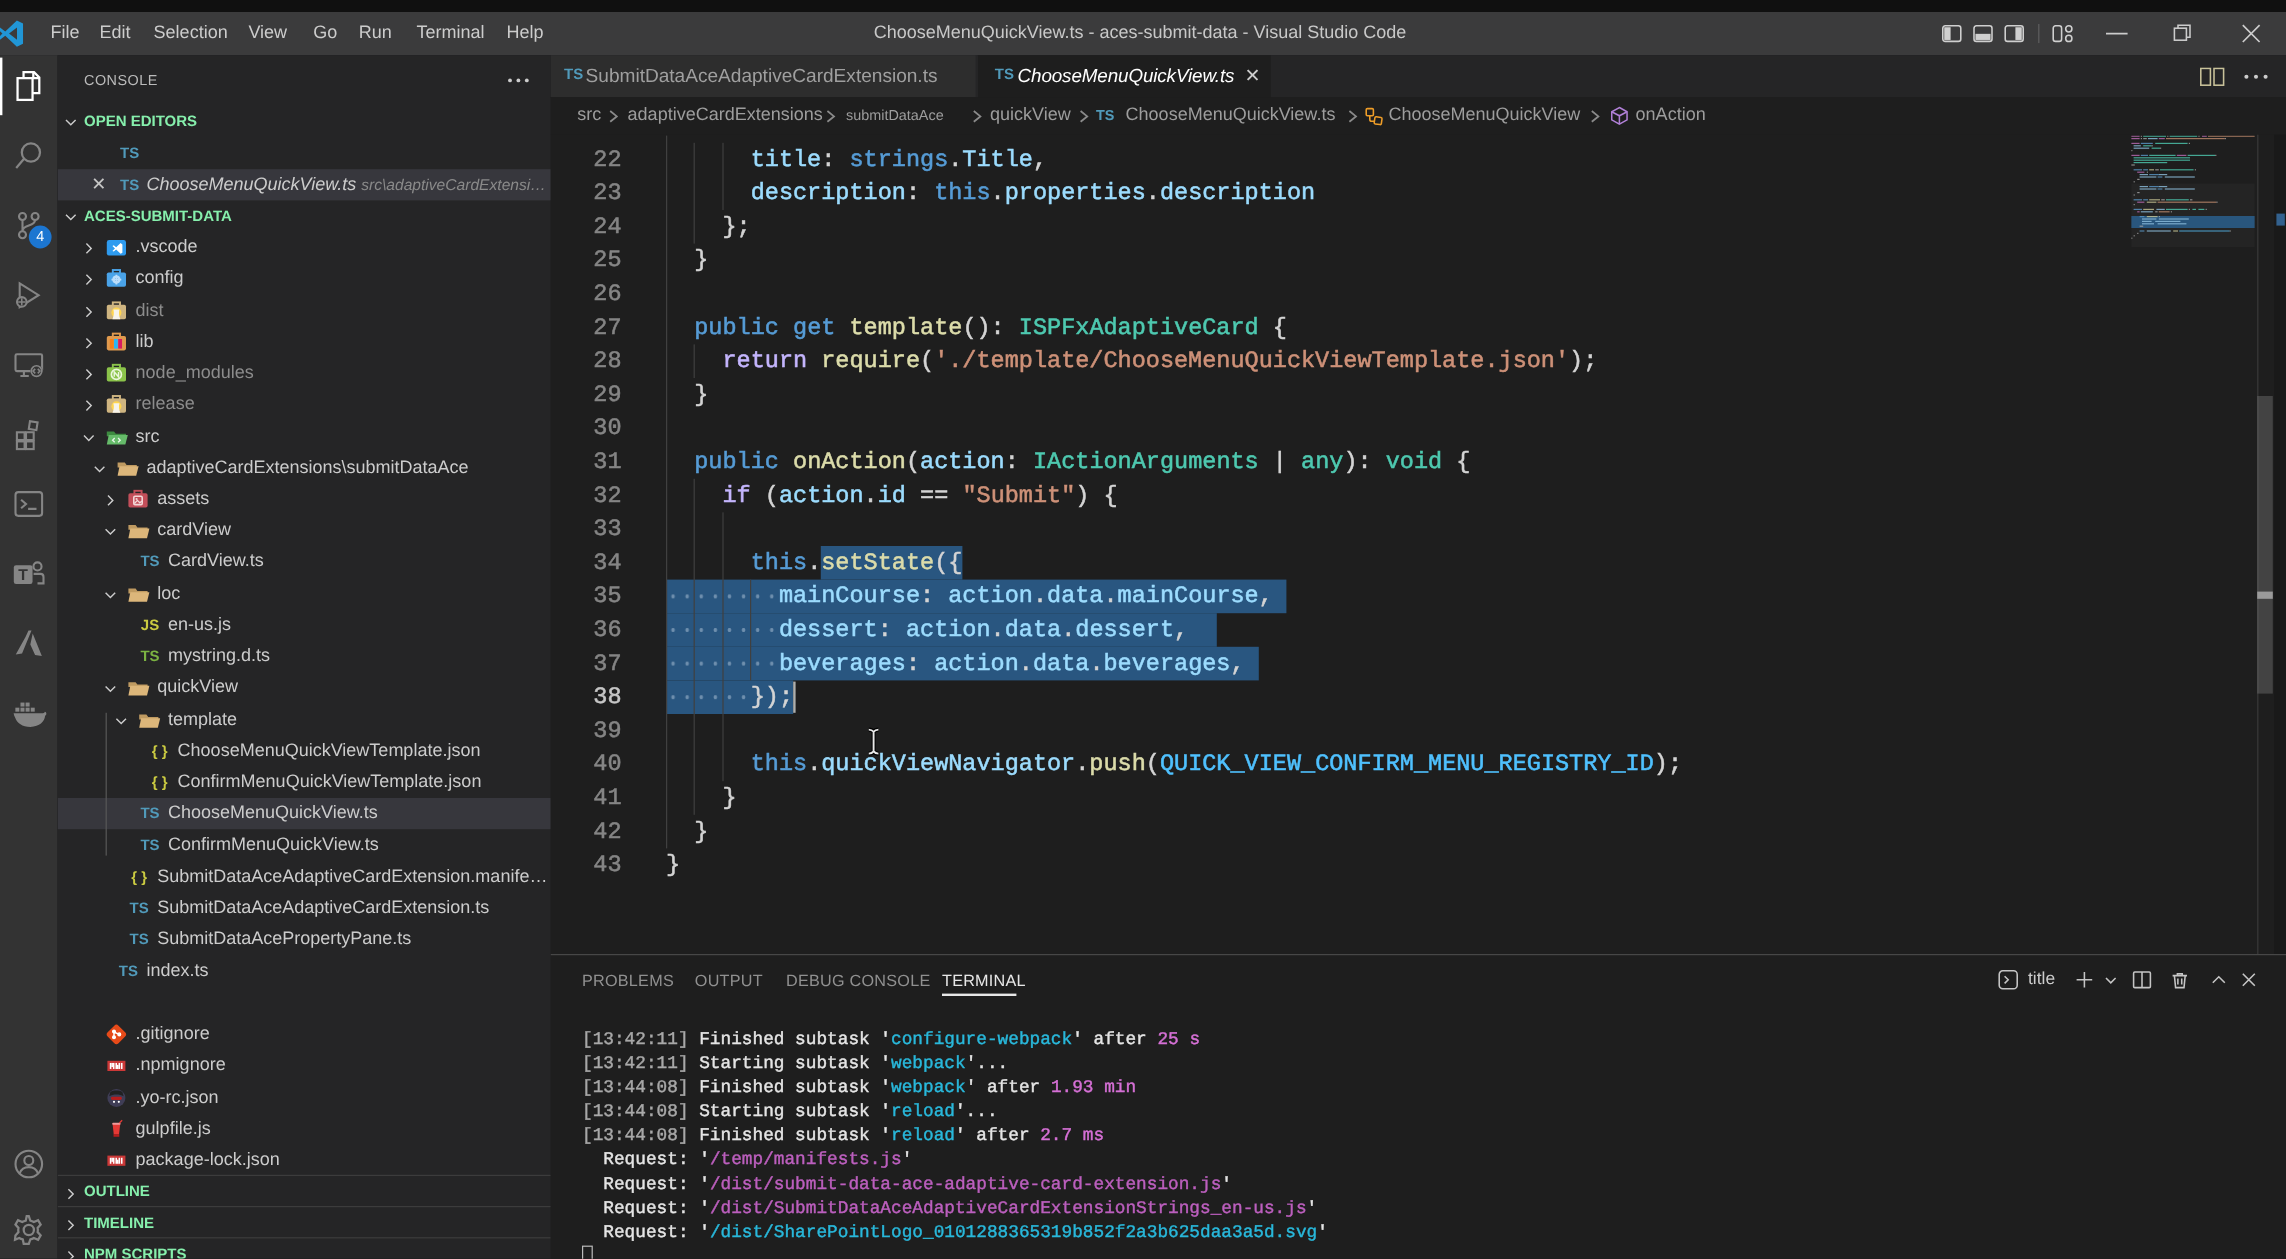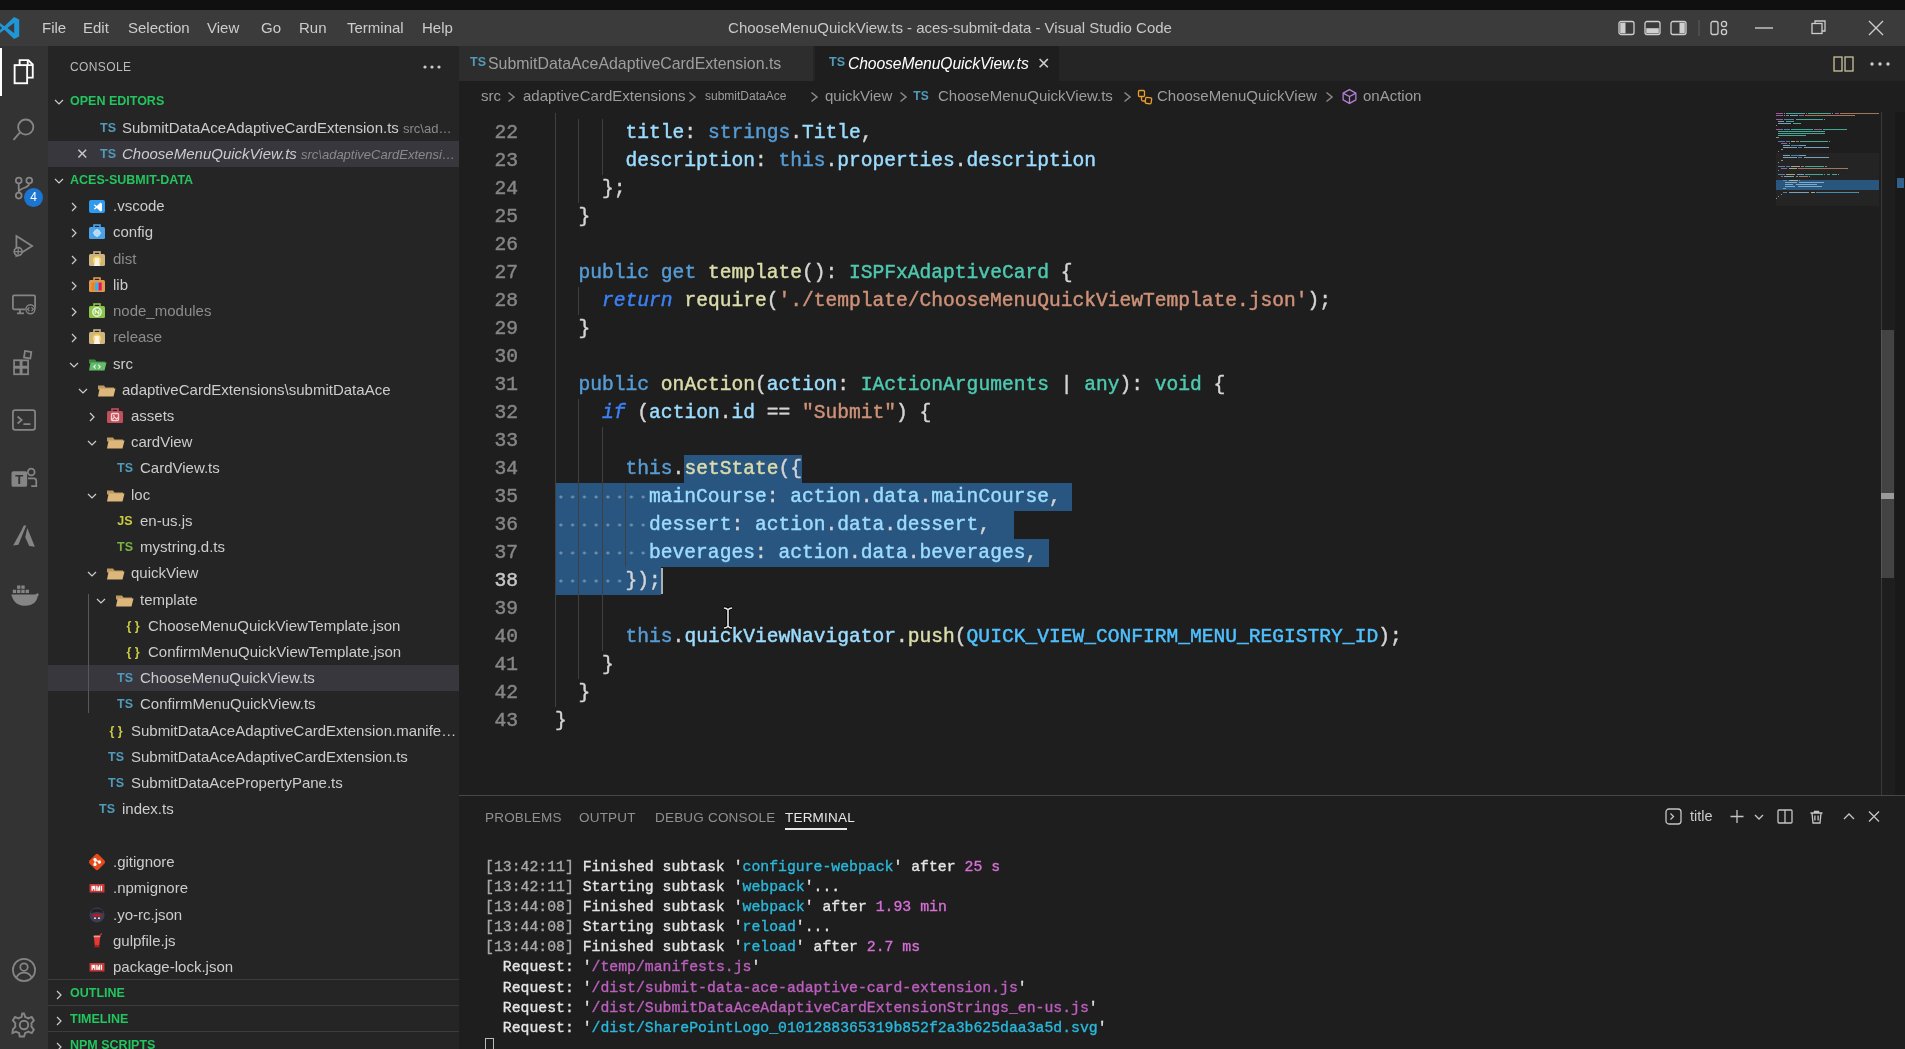--- a/index.html
+++ b/index.html
@@ -8,41 +8,41 @@
 .abs { position:absolute; }
 #stage { position:relative; width:1905px; height:1049px; overflow:hidden; }
 #topstrip { left:0; top:0; width:1905px; height:10px; background:#101010; }
 #titlebar { left:0; top:10px; width:1905px; height:36px; background:#3b3b3c; }
 .menuitem { position:absolute; top:0; height:36px; line-height:36px; color:#cccccc; font-size:15px; }
 #wintitle { position:absolute; top:0; left:650px; width:600px; height:36px; line-height:36px;
   text-align:center; color:#c8c8c8; font-size:15px; }
 #activitybar { left:0; top:46px; width:48px; height:1003px; background:#333333; }
 .act { position:absolute; left:0; width:48px; height:48px; display:flex; align-items:center; justify-content:center; }
 #sidebar { left:48px; top:46px; width:411px; height:1003px; background:#252526; overflow:hidden; }
-.sbhead { position:absolute; left:0; width:411px; height:26px; color:#22c55e;text-align:right; }
+.sbhead { position:absolute; left:0; width:411px; height:26px; color:#86efac;text-align:right; }
 .row { position:absolute; left:0; width:411px; height:26px; }
 .rowsel { background:#37373d; }
 .chev { position:absolute; top:7px; width:12px; height:12px; }
 .lbl { position:absolute; top:0; height:26px; line-height:26px; font-size:15px; color:#cccccc; white-space:pre; }
 .lblgrey { color:#8c8c8c; }
 .desc { color:#8a8a8a; font-size:13px; }
 .ficon { position:absolute; top:3px; width:20px; height:20px; }
 .ticon { width:22px; height:16px; font-weight:bold; font-size:12.5px; text-align:center; line-height:16px; white-space:nowrap; }
 #tabbar { left:459px; top:46px; width:1446px; height:35px; background:#252526; }
 .tab { position:absolute; top:0; height:35px; }
 #breadcrumb { left:459px; top:81px; width:1446px; height:31px; background:#1e1e1e; color:#9d9d9d; font-size:15px; }
 .bc { position:absolute; top:0; height:31px; line-height:30px; white-space:pre; }
 #editor { left:459px; top:112px; width:1446px; height:683px; background:#1e1e1e; overflow:hidden; }
 #gutter { position:absolute; left:0px; top:7px; width:59px; text-align:right;
   font-family:"Liberation Mono", monospace; font-size:19.6px; line-height:28px; color:#858585; white-space:pre; -webkit-text-stroke:0.45px currentColor; }
 #code { position:absolute; left:96px; top:7px; font-family:"Liberation Mono", monospace;
   font-size:19.6px; line-height:28px; color:#d4d4d4; white-space:pre; -webkit-text-stroke:0.45px currentColor; }
 .guide { position:absolute; width:1px; background:#404040; }
 .sel { position:absolute; background:#295680; }
-.k { color:#569cd6; } .c { color:#3b82f6;font-style:italic; } .m { color:#dcdcaa; } .t { color:#4ec9b0; }
+.k { color:#569cd6; } .c { color:#c4b5fd; } .m { color:#dcdcaa; } .t { color:#4ec9b0; }
 .v { color:#9cdcfe; } .s { color:#ce9178; } .n { color:#4fc1ff; }
 #panel { left:459px; top:795px; width:1446px; height:254px; background:#1e1e1e; border-top:1px solid #474747; }
 .ptab { position:absolute; top:0; height:44px; line-height:44px; font-size:13.5px; color:#909090; letter-spacing:0.2px; }
 #term { position:absolute; left:26px; top:61px; font-family:"Liberation Mono", monospace;
   font-size:14.8px; line-height:20.1px; color:#e5e5e5; white-space:pre; -webkit-text-stroke:0.35px currentColor; }
 .tg { color:#a8a8a8; } .tc { color:#29b8db; } .tm { color:#d670d6; } .tp { color:#bc5fbe; }
 </style>
 </head>
 <body>
 <div id="stage">
@@ -192,21 +192,20 @@
           <svg width="12" height="12" viewBox="0 0 12 12" style="position:absolute;left:0;top:1px">
             <path d="M2 4l4 4 4-4" fill="none" stroke="#cccccc" stroke-width="1.2"></path>
           </svg>
         </span>
         <span style="position:absolute;left:22px;line-height:26px">OPEN EDITORS</span>
       </div>
 <div class="row" style="top:69px">
         <div style="position:absolute;left:49px;top:5px">
           <div class="ticon" style="color:#519aba">TS</div>
         </div>
-        <span class="lbl" style="left:74px">SubmitDataAceAdaptiveCardExtension.ts <span class="desc">src\ad…</span></span>
       </div>
 <div class="row rowsel" style="top:95px">
         <span style="position:absolute;left:28px;top:0;line-height:26px;font-size:15px;color:#c5c5c5">✕</span>
         <div style="position:absolute;left:49px;top:5px">
           <div class="ticon" style="color:#519aba">TS</div>
         </div>
         <span class="lbl" style="left:74px;font-style:italic">ChooseMenuQuickView.ts <span class="desc" style="font-style:italic">src\adaptiveCardExtensi…</span></span>
       </div>
 <div class="sbhead" style="top:121px;font-weight:bold;font-size:12.5px">
         <span class="chev" style="left:5px">

